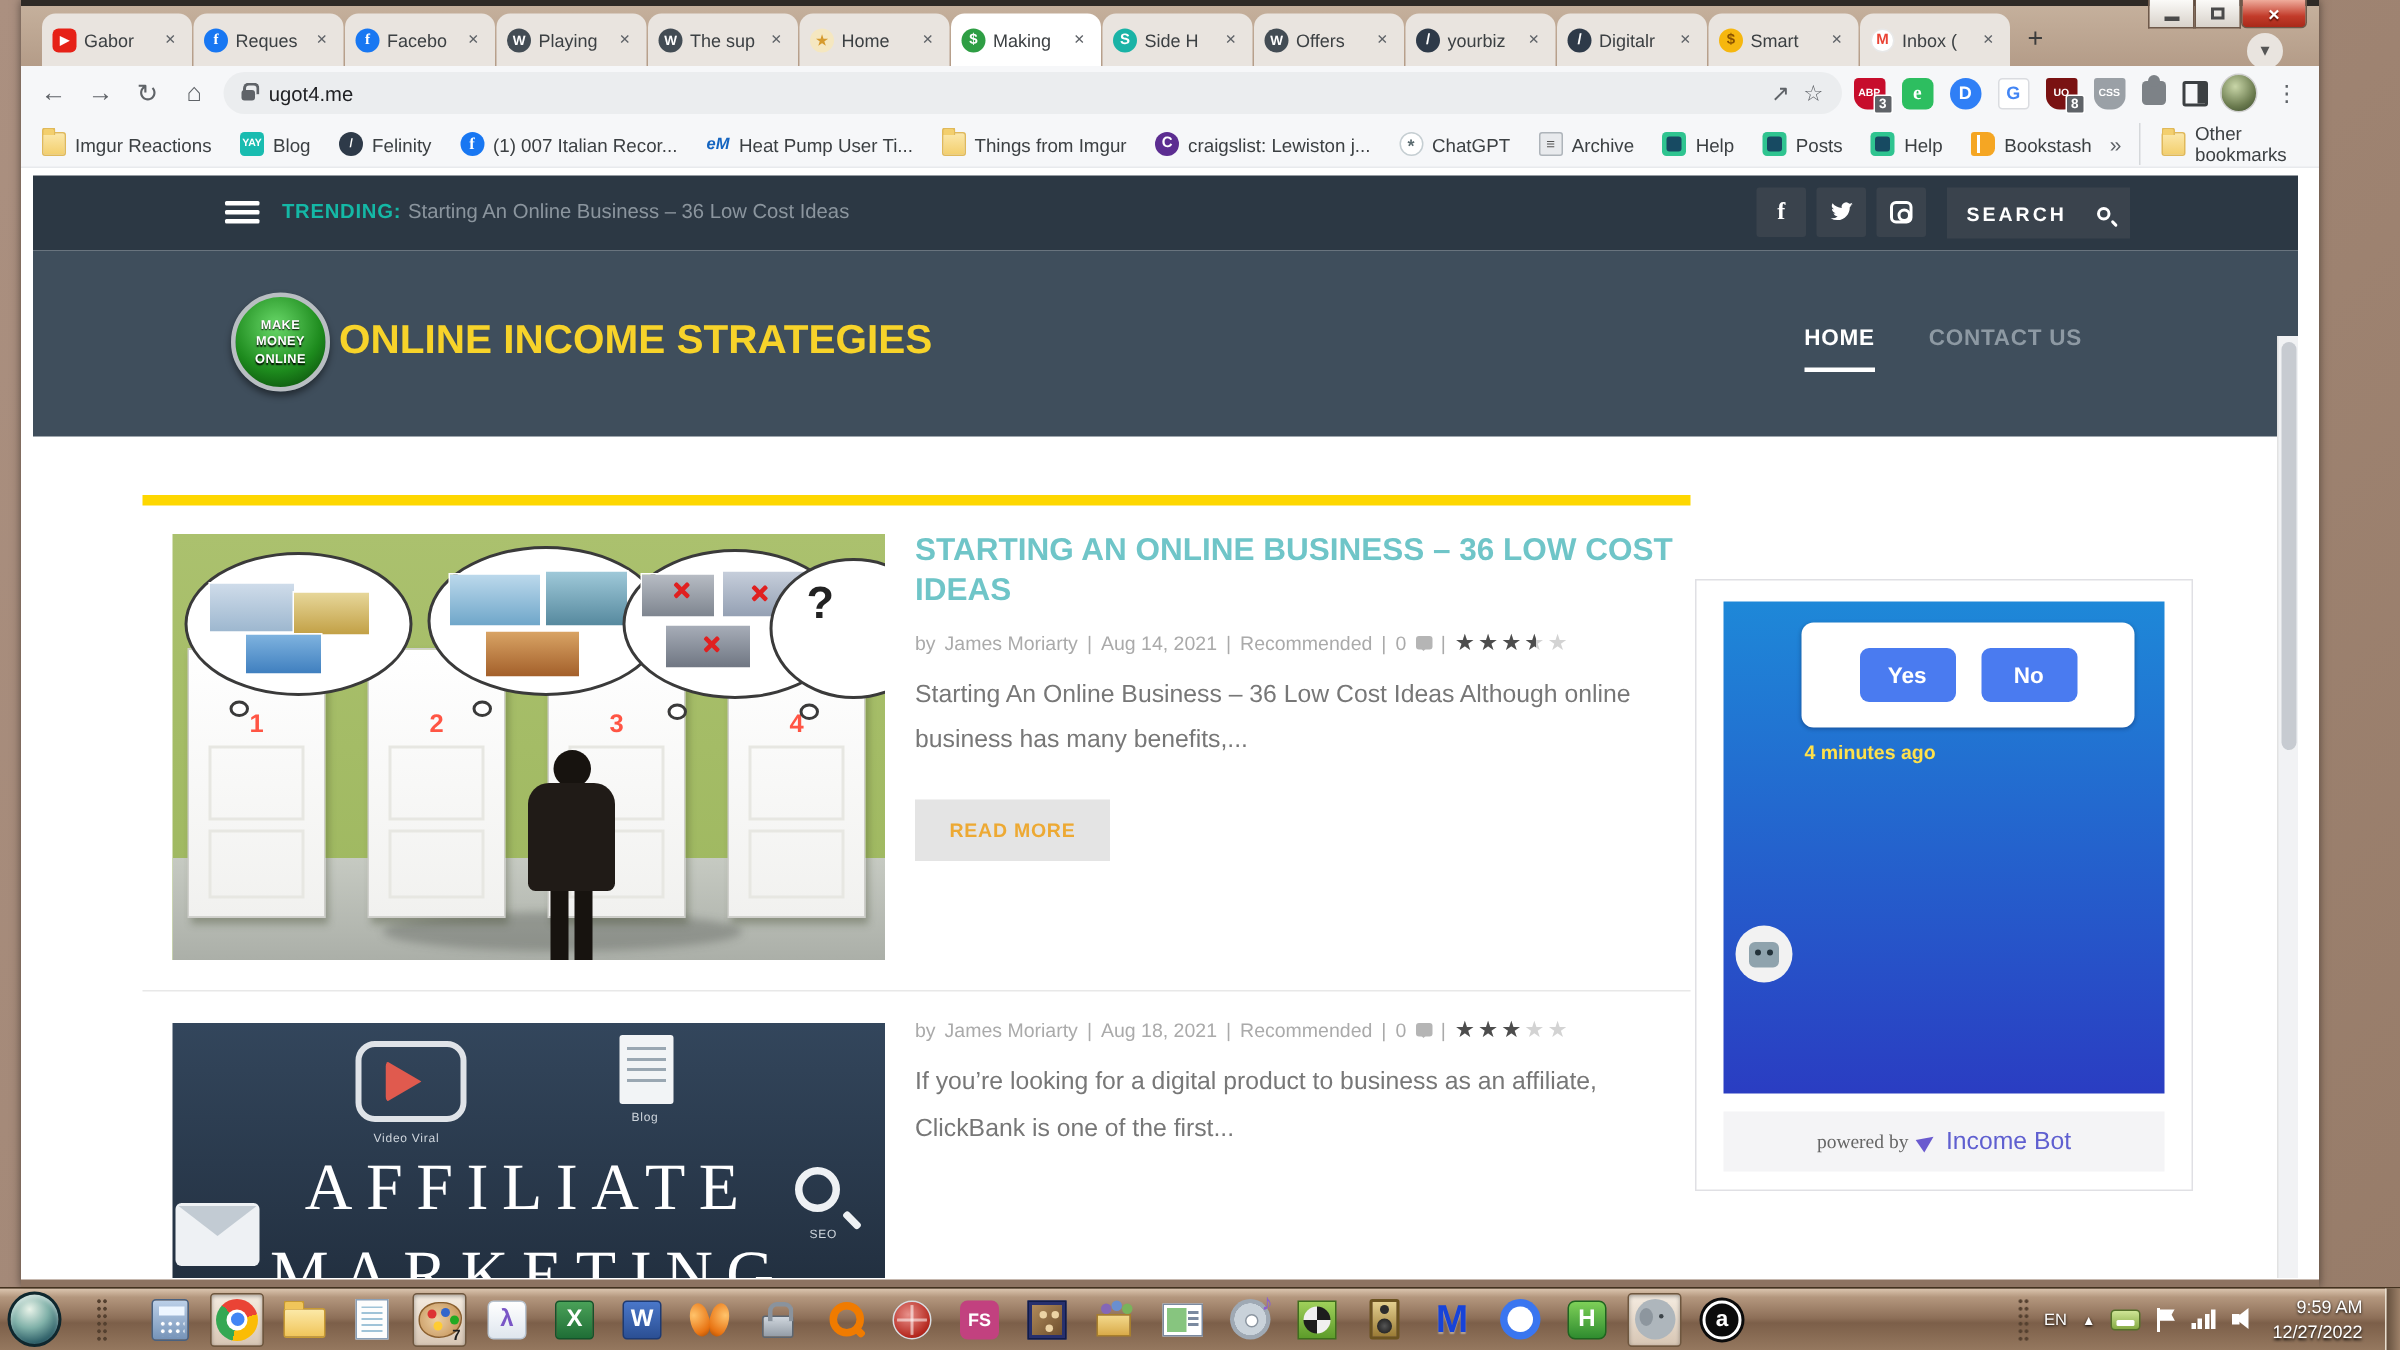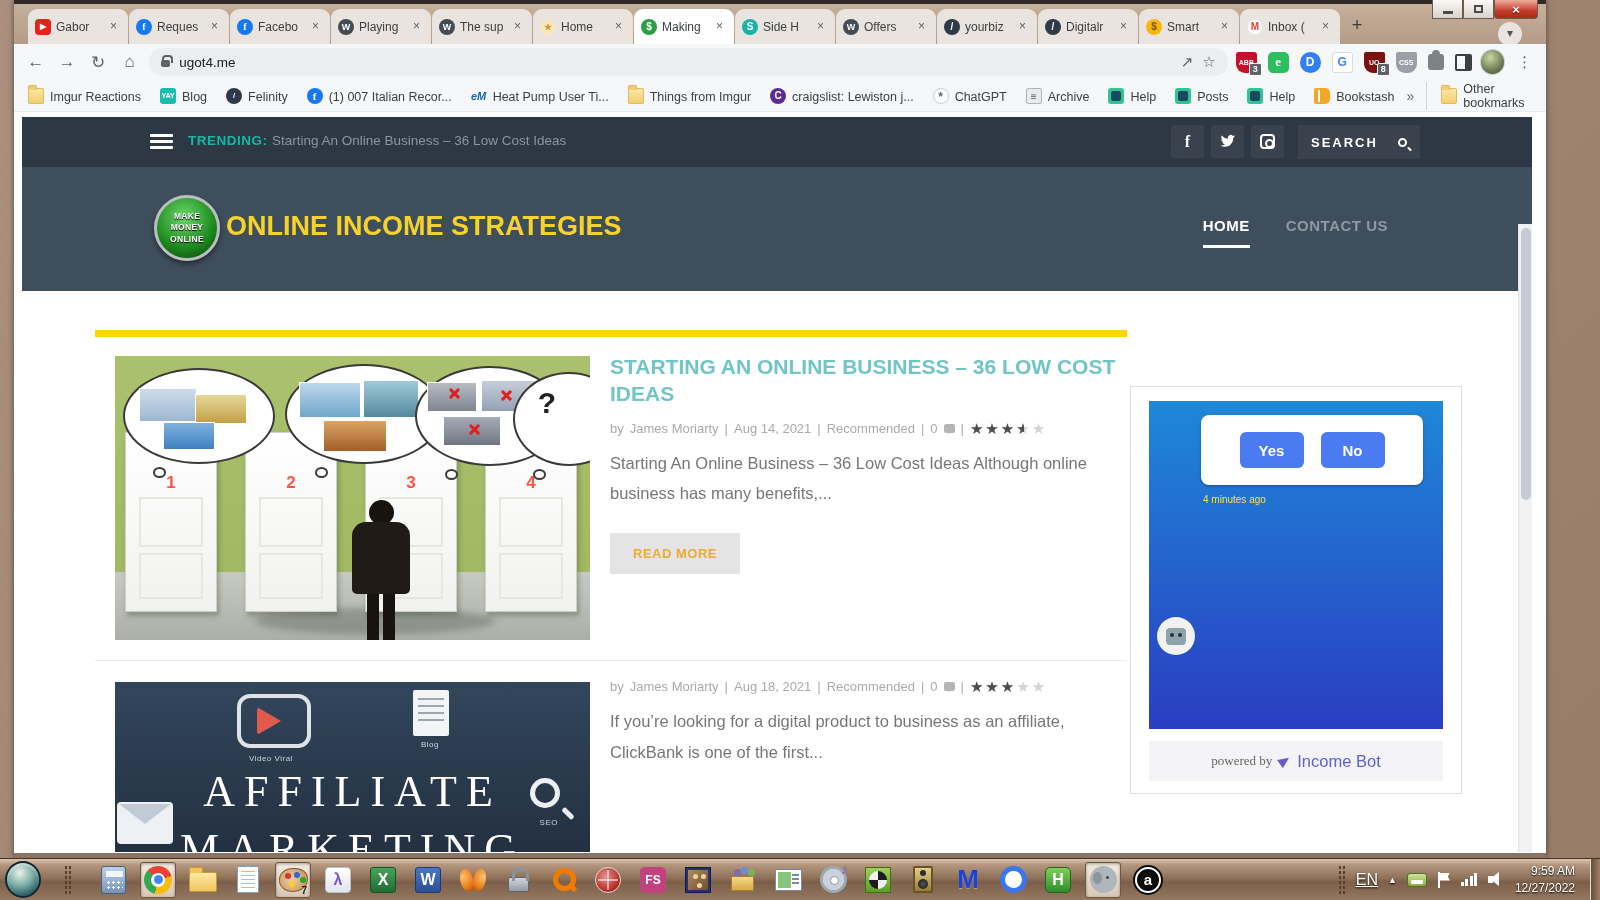--- a/index.html
+++ b/index.html
@@ -204,21 +204,21 @@
   .msg { background:#f5f6f8; border-radius:8px; padding:9px 12px; font-size:14.5px; color:#333; line-height:1.4;
     margin-bottom:11px; max-width:222px; box-shadow:0 1px 2px rgba(0,0,30,.25); }
   #botav { position:absolute; left:8px; top:216px; width:38px; height:38px; background:#f2f2f2; border-radius:50%; }
   #botav::before { content:""; position:absolute; left:9px; top:11px; width:20px; height:17px; background:#8fa3ad; border-radius:4px; }
   #botav::after { content:""; position:absolute; left:13px; top:16px; width:4px; height:4px; border-radius:50%;
     background:#23323a; box-shadow:8px 0 0 #23323a; }
   #qcard { background:#fff; border-radius:8px; padding:17px 12px; display:flex; gap:17px; justify-content:center;
     max-width:222px; box-shadow:0 1px 3px rgba(0,0,30,.3); }
   .qbtn { width:64px; height:36px; background:#4a7bf0; color:#fff; font-weight:bold; font-size:15px; border:none;
     border-radius:6px; font-family:inherit; }
-  #tstamp { color:#ffe14a; font-size:10px; font-weight:normal; padding:9px 0 0 2px; }
+  #tstamp { color:#ffe14a; font-size:13px; font-weight:bold; padding:9px 0 0 2px; }
   #wfoot { height:40px; background:#f4f4f6; margin-top:12px; display:flex; align-items:center; justify-content:center; gap:7px; }
   .pby { font-family:"Liberation Serif",serif; font-size:13px; color:#666; }
   #rocket { width:0; height:0; border-left:11px solid #6a5acf; border-top:5px solid transparent;
     border-bottom:5px solid transparent; transform:rotate(-35deg); }
   #botname { color:#5f5fd0; font-size:16.5px; }
 
   
   #pgscroll { position:absolute; top:112px; right:0; width:14px; height:740px; background:#f1f2f4; border-left:1px solid #e2e2e2; }
   #pgthumb { position:absolute; top:4px; left:2px; width:10px; height:272px; background:#c7cbd1; border-radius:5px; }
 
@@ -311,21 +311,21 @@
   .tb-signal::before { content:""; position:absolute; inset:5px; background:#fff; border-radius:50%; }
   .tb-heidisql { width:26px; height:26px; border-radius:5px; background:linear-gradient(#7ed058,#2f8c2f);
     border:1px solid #1f641f; font-size:16px; }
   .tb-evernote { width:27px; height:27px; border-radius:50%; background:#aeb6bc; }
   .tb-evernote::before { content:""; position:absolute; left:3px; top:6px; width:9px; height:12px; background:#8d969e; border-radius:50%; }
   .tb-evernote::after { content:""; position:absolute; left:16px; top:10px; width:3px; height:3px; border-radius:50%; background:#3c4449; }
   .tb-audible { width:26px; height:26px; border-radius:50%; background:#0b0b0b; font-size:15px;
     border:2px solid #fff; box-shadow:0 0 0 2px #0b0b0b; }
 
   #tray { margin-left:auto; display:flex; align-items:center; gap:10px; padding-right:6px; color:#fff; }
-  #lang { font-size:16px; text-shadow:0 1px 2px #000;text-decoration:underline; }
+  #lang { font-size:11px; text-shadow:0 1px 2px #000; }
   .tray-up { font-size:9px; text-shadow:0 1px 2px #000; }
   .tray-kb { width:20px; height:14px; border-radius:3px; background:linear-gradient(#cfe596,#86ab44);
     border:1px solid #55702a; position:relative; }
   .tray-kb::before { content:""; position:absolute; left:3px; bottom:2px; right:3px; height:4px; background:#fff; border-radius:1px; }
   .tray-flag { width:14px; height:16px; position:relative; }
   .tray-flag::before { content:""; position:absolute; left:1px; top:0; width:2px; height:16px; background:#fff; }
   .tray-flag::after { content:""; position:absolute; left:3px; top:1px; width:10px; height:8px; background:#fff;
     clip-path:polygon(0 0,100% 0,78% 50%,100% 100%,0 100%); }
   .tray-bars { width:17px; height:13px;
     background:linear-gradient(#fff,#fff) left bottom/3px 4px no-repeat,

